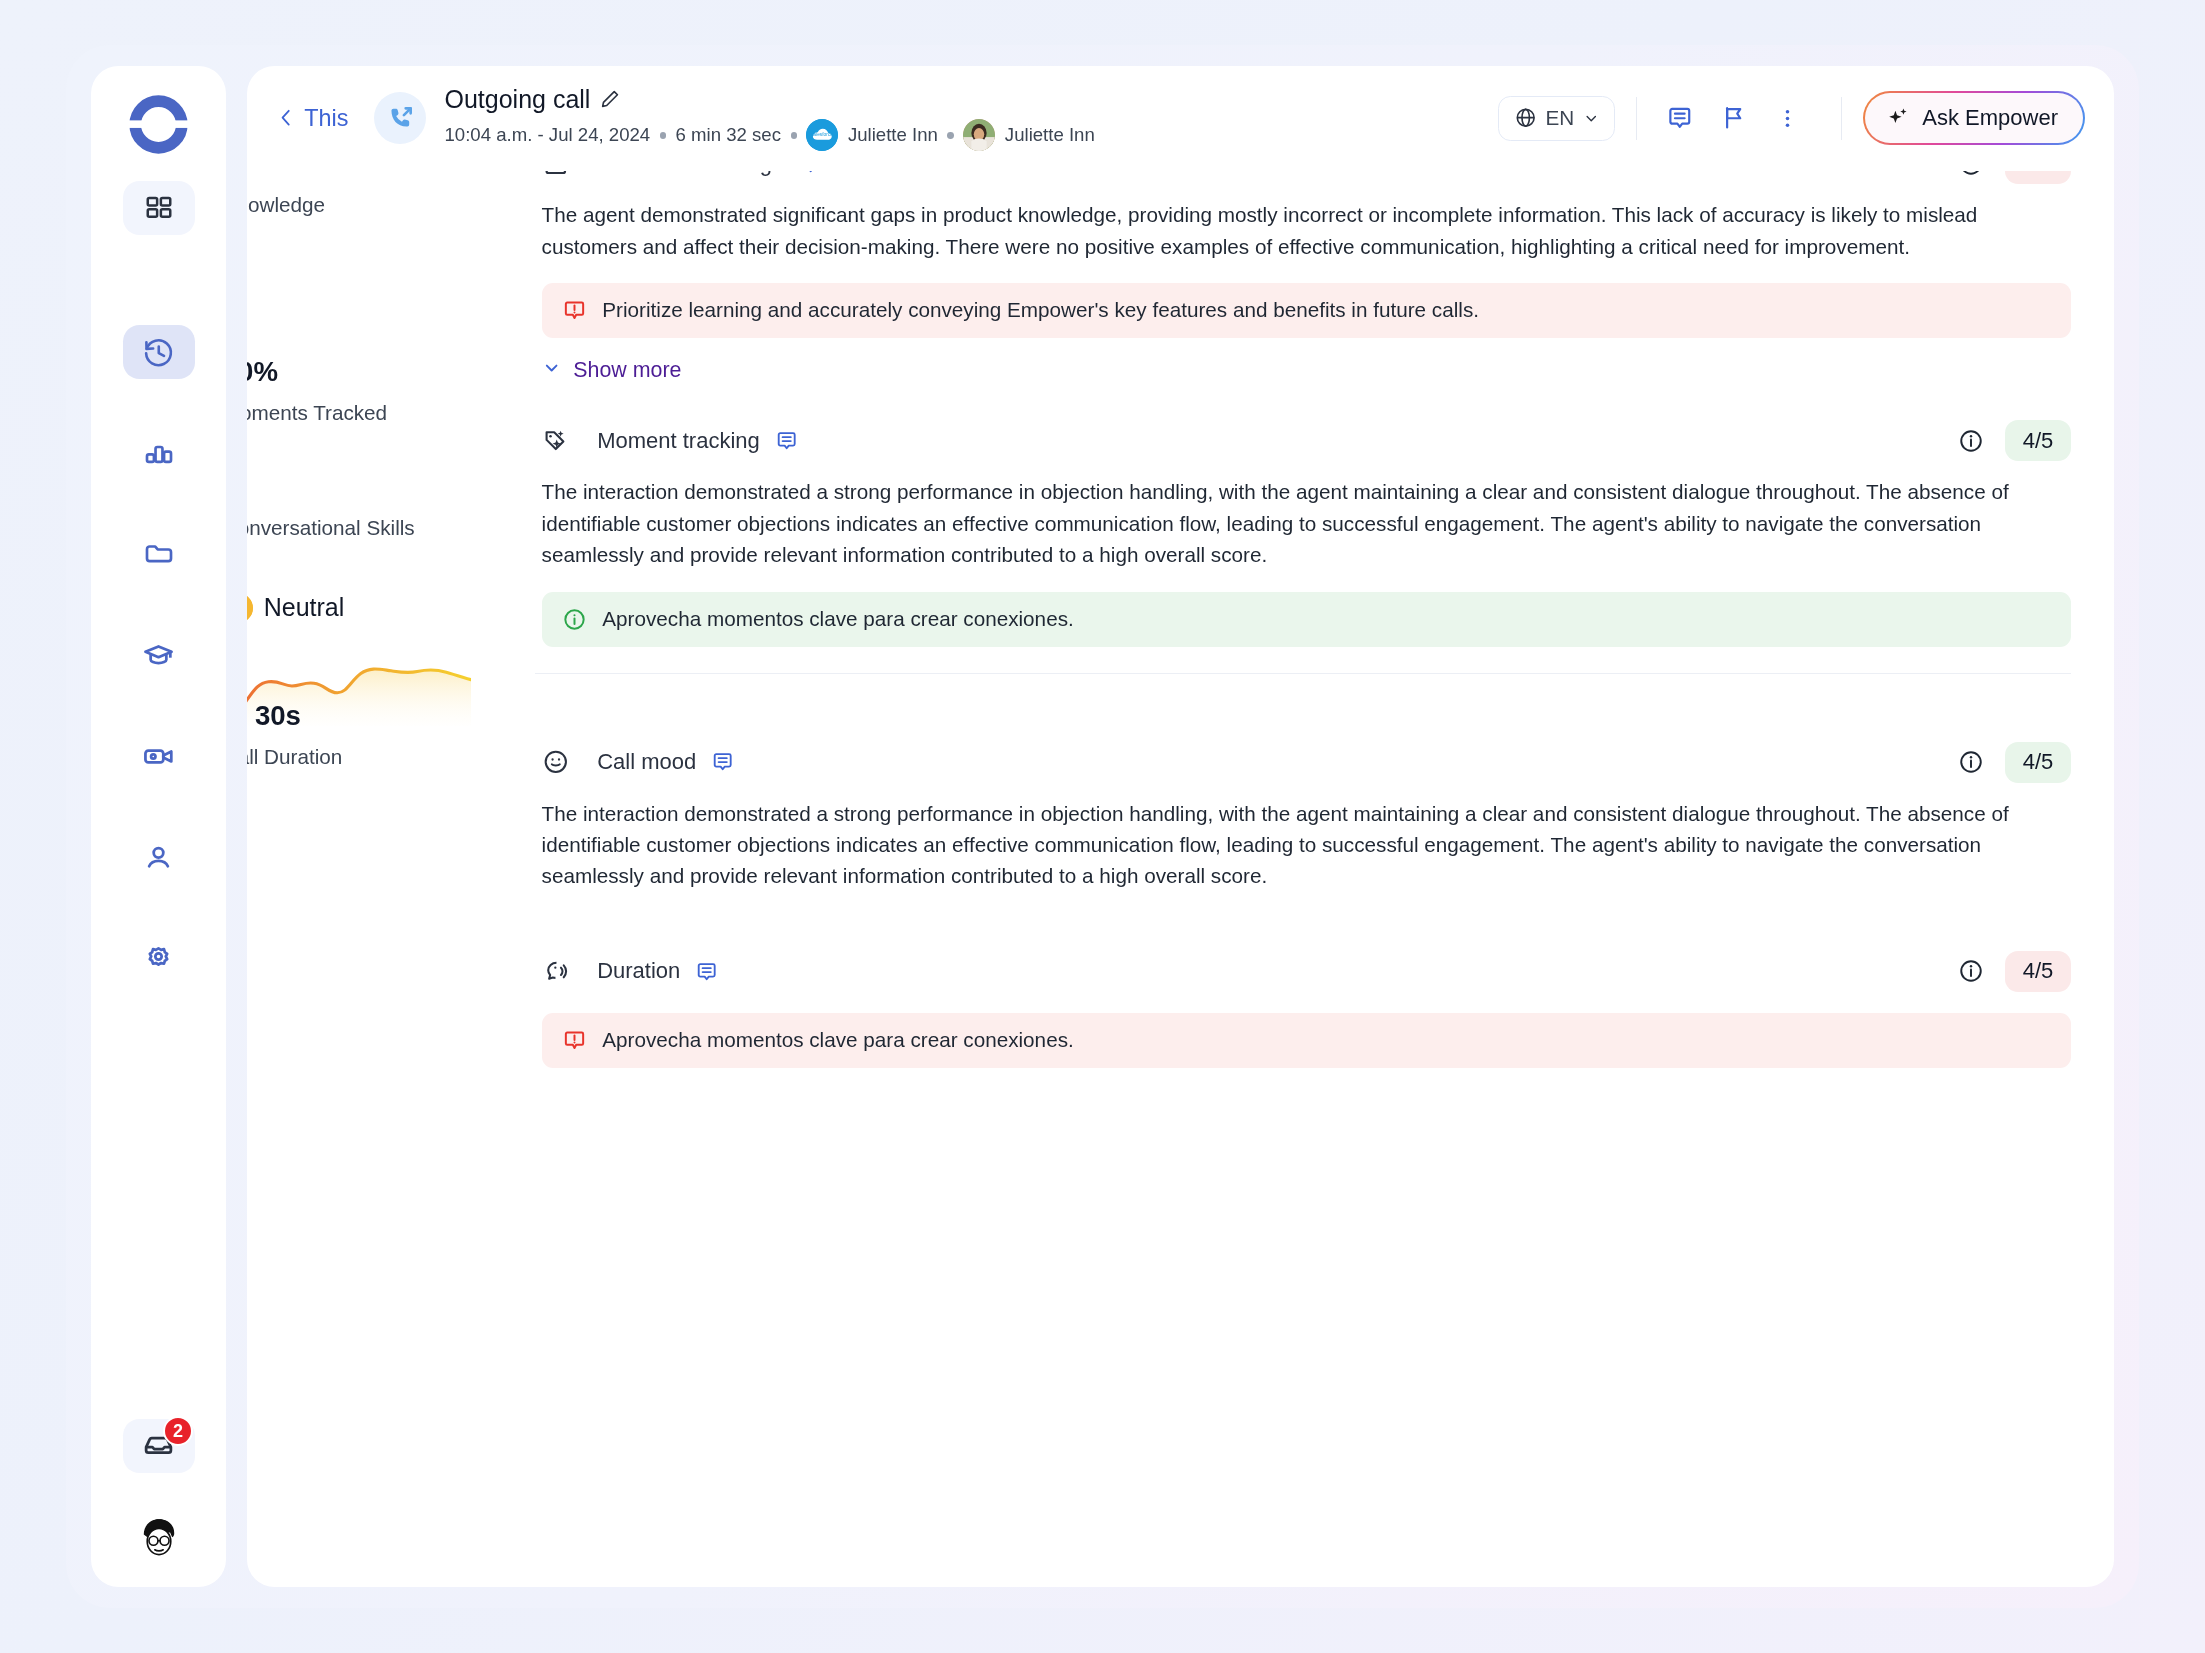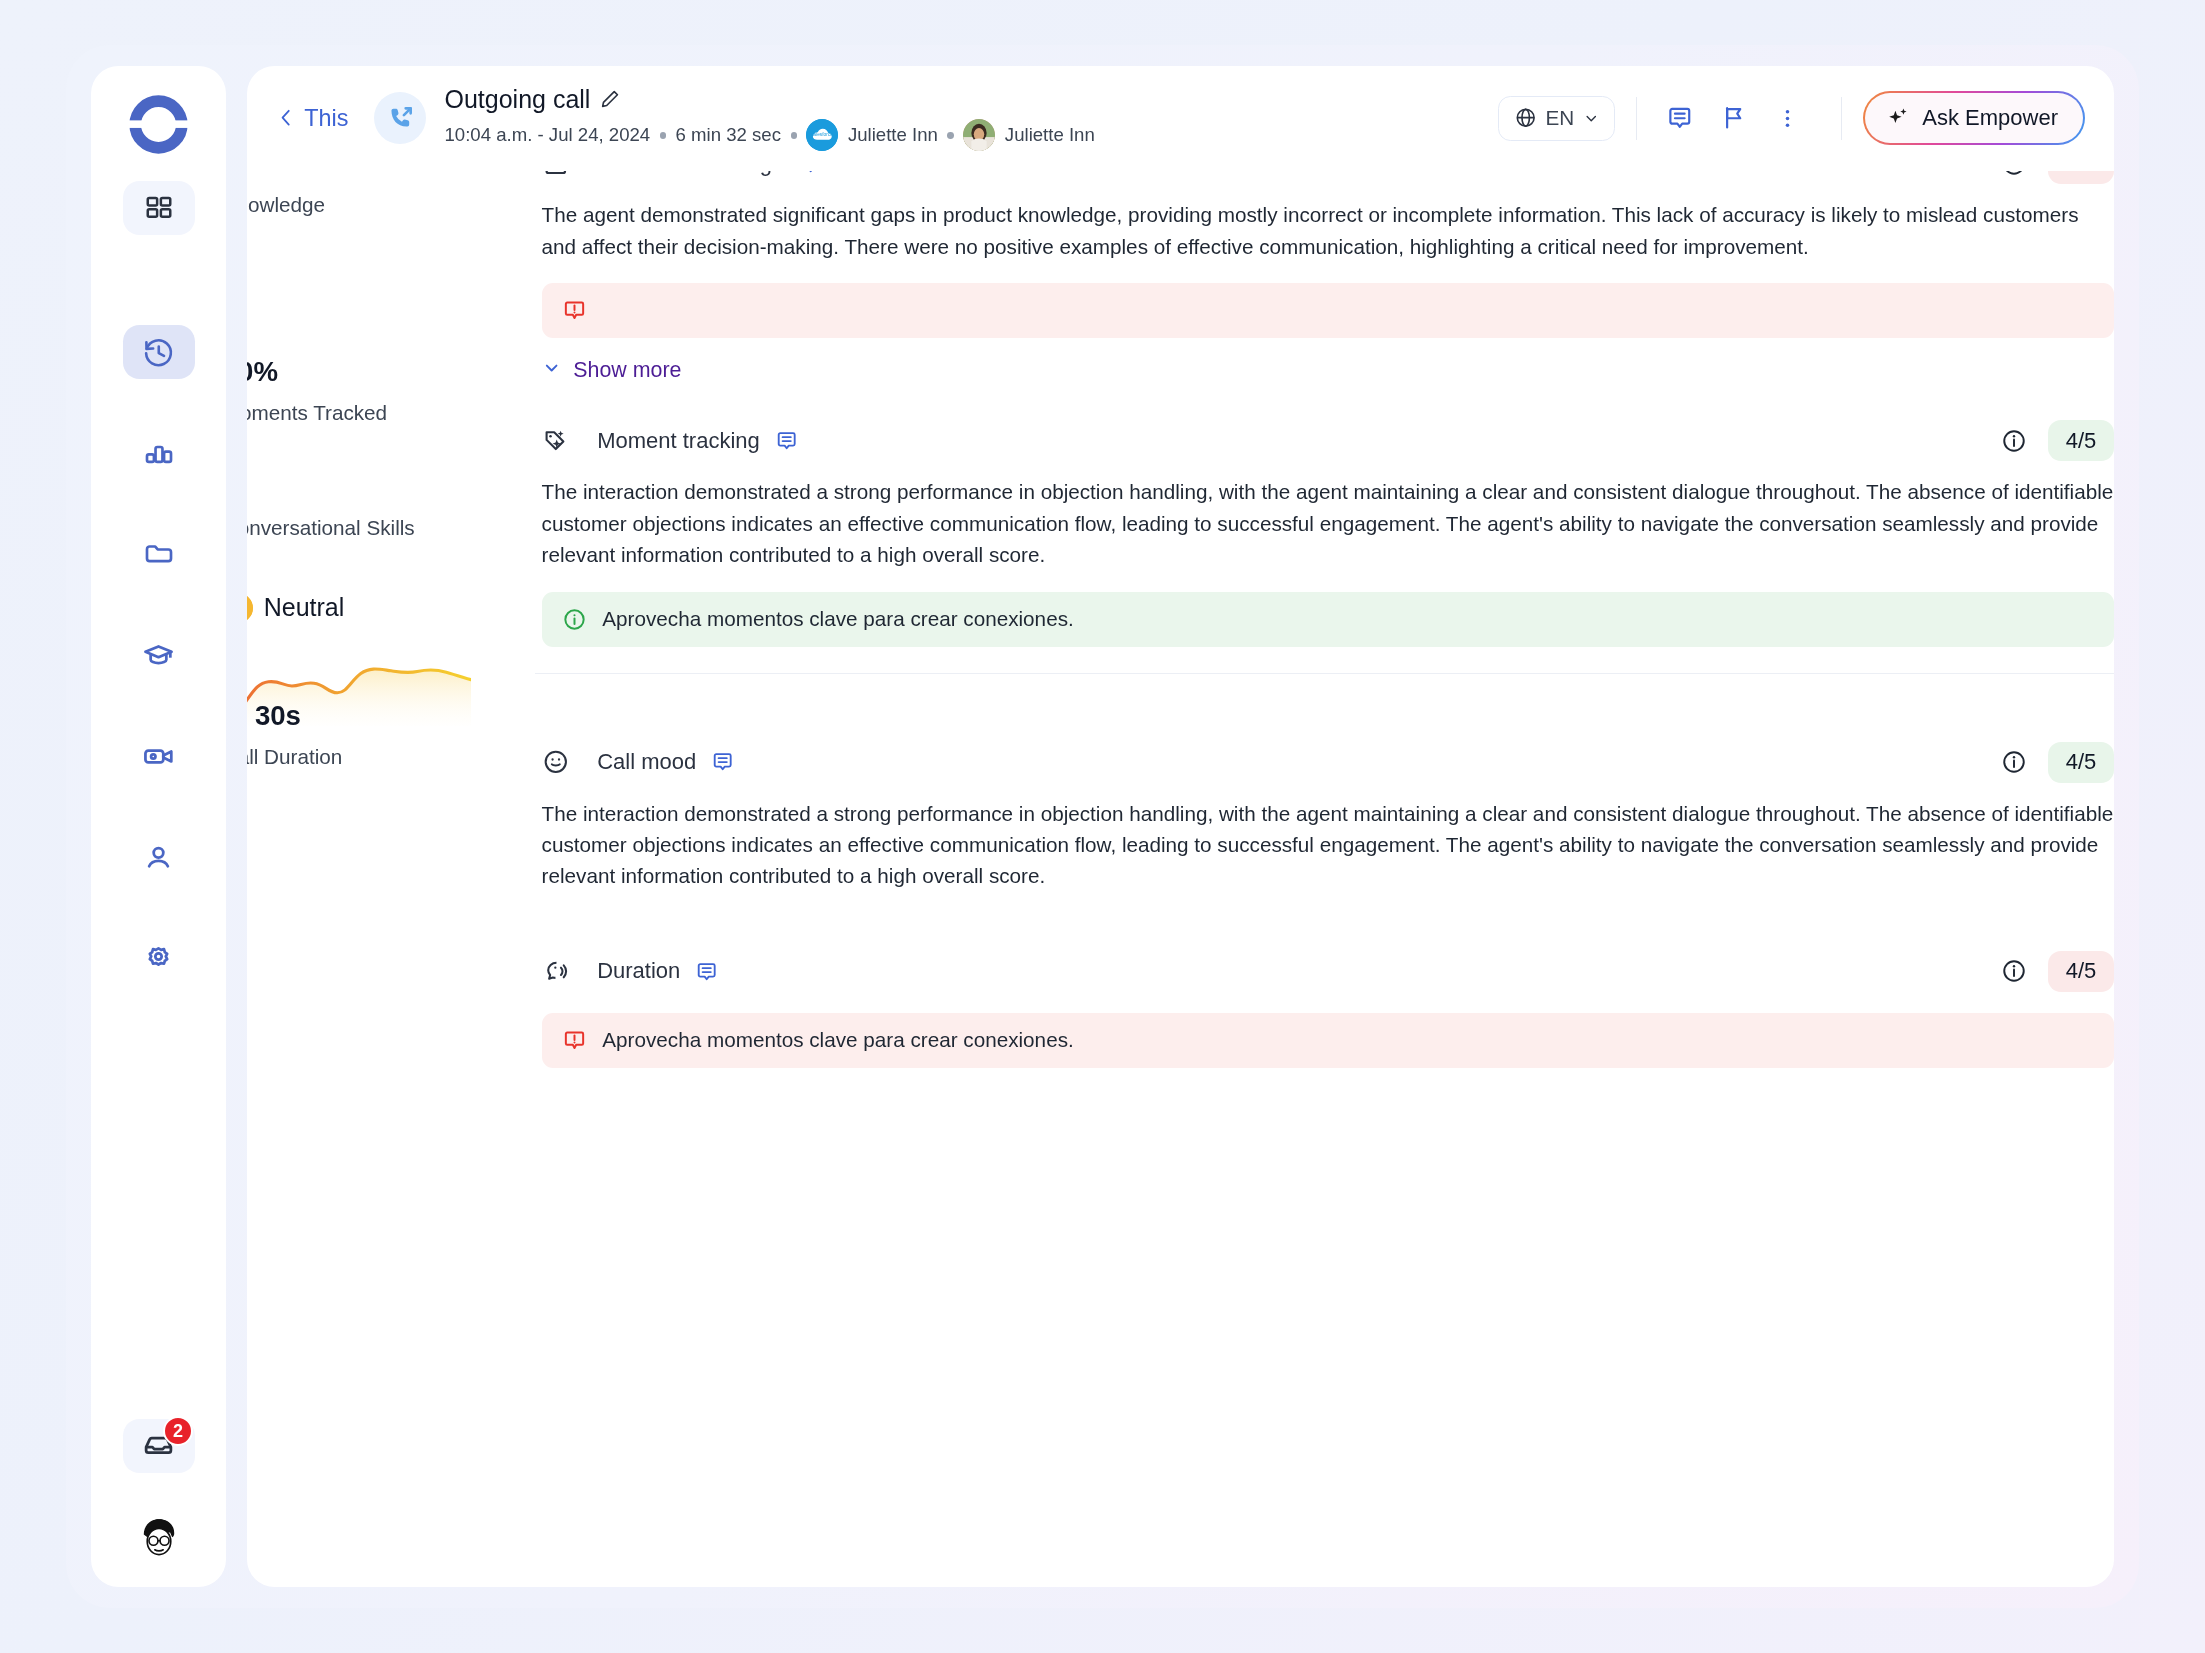--- a/index.html
+++ b/index.html
@@ -168,20 +168,21 @@
   }
   #left-metrics {
     width: 288px;
     flex-shrink: 0;
     position: relative;
     padding-left: 0;
     overflow: hidden;
   }
   #right-panel {
     flex: 1 1 auto;
+    padding-right: 43px;
     overflow: hidden;
     position: relative;
   }
 
   
   .metric-block { position: absolute; left: -24px; white-space: nowrap; }
   .metric-label-sm { font-size: 20.7px; color: #3c4553; }
   .metric-big { font-size: 27.6px; font-weight: bold; color: #111827; }
   .metric-sub { font-size: 20.7px; color: #3c4553; margin-top: 13.8px; }
   .mood-row { display: flex; align-items: center; gap: 11px; }
@@ -570,20 +571,21 @@
           <div class="assess-body">The agent demonstrated significant gaps in product knowledge, providing mostly incorrect or incomplete information. This lack of accuracy is likely to mislead customers and affect their decision-making. There were no positive examples of effective communication, highlighting a critical need for improvement.</div>
 
           <div class="callout neg">
             <span>
               <svg width="25" height="25" viewBox="0 0 24 24" fill="none" stroke="#e8332b" stroke-width="1.9" stroke-linejoin="round">
                 <path d="M5 4.4h14a1.3 1.3 0 0 1 1.3 1.3v9.1a1.3 1.3 0 0 1-1.3 1.3h-5.4L12 19.2l-1.6-3.1H5a1.3 1.3 0 0 1-1.3-1.3V5.7A1.3 1.3 0 0 1 5 4.4z"></path>
                 <line x1="12" y1="7.3" x2="12" y2="11.6" stroke-linecap="round"></line>
                 <circle cx="12" cy="13.9" r="0.95" fill="#e8332b" stroke="none"></circle>
               </svg>
             </span>
+            <span>Prioritize learning and accurately conveying Empower's key features and benefits in future calls.</span>
           </div>
 
           <div class="show-more">
             <span>
               <svg width="19.3" height="19.3" viewBox="0 0 24 24" fill="none" stroke="#3d63d4" stroke-width="2.4" stroke-linecap="round" stroke-linejoin="round">
                 <polyline points="6,9.5 12,15.5 18,9.5"></polyline>
               </svg>
             </span>
             <span>Show more</span>
           </div>

